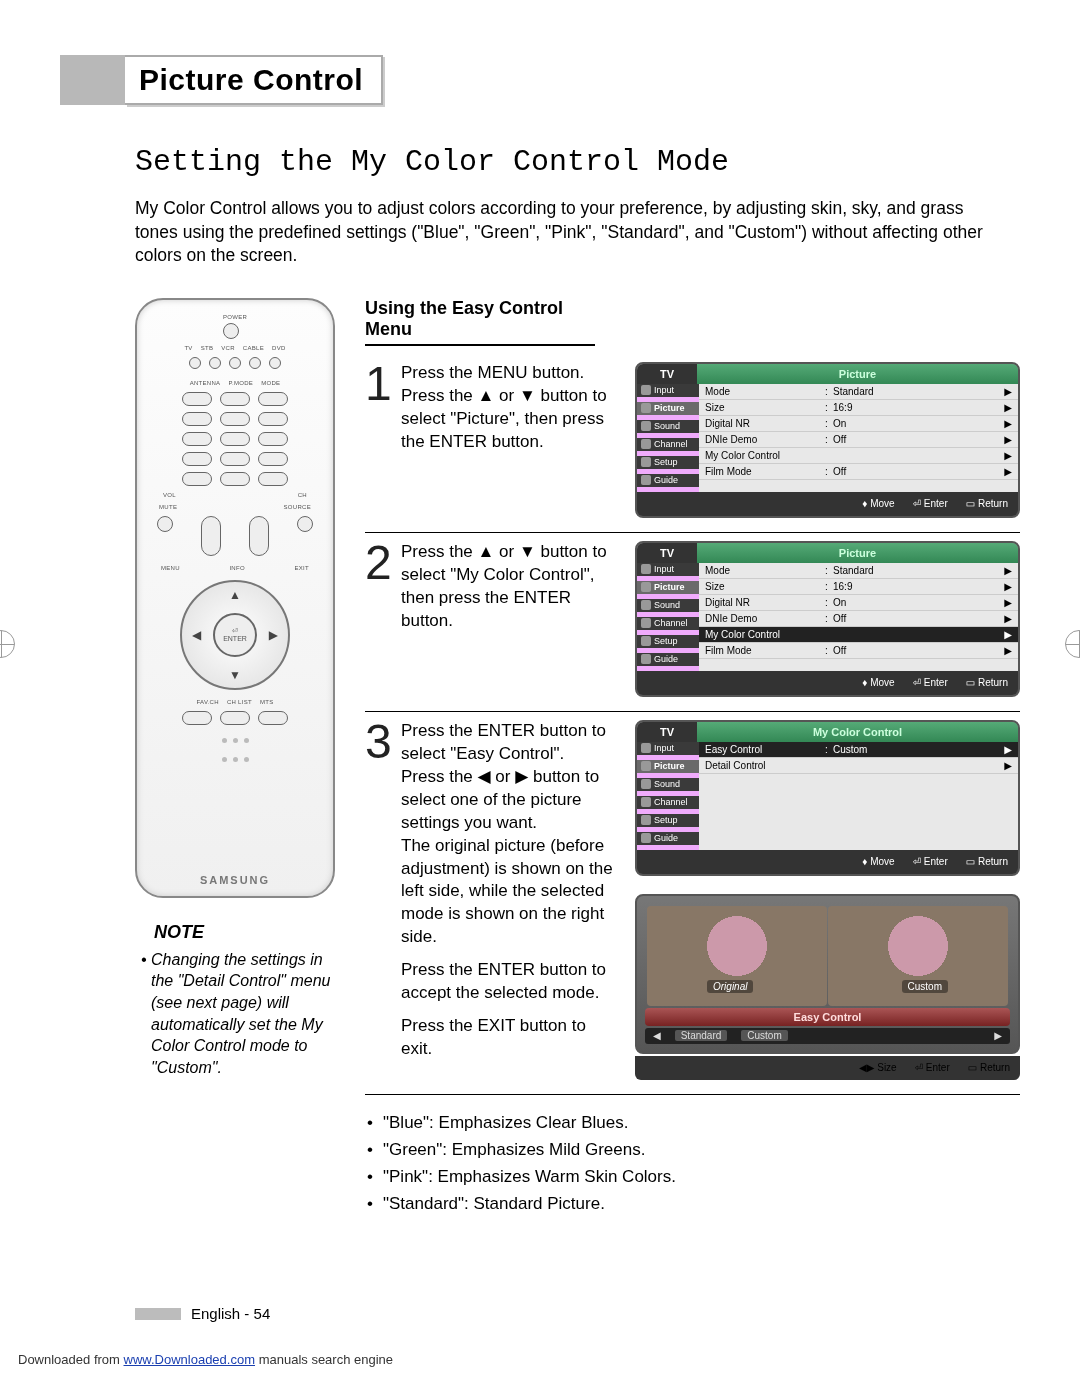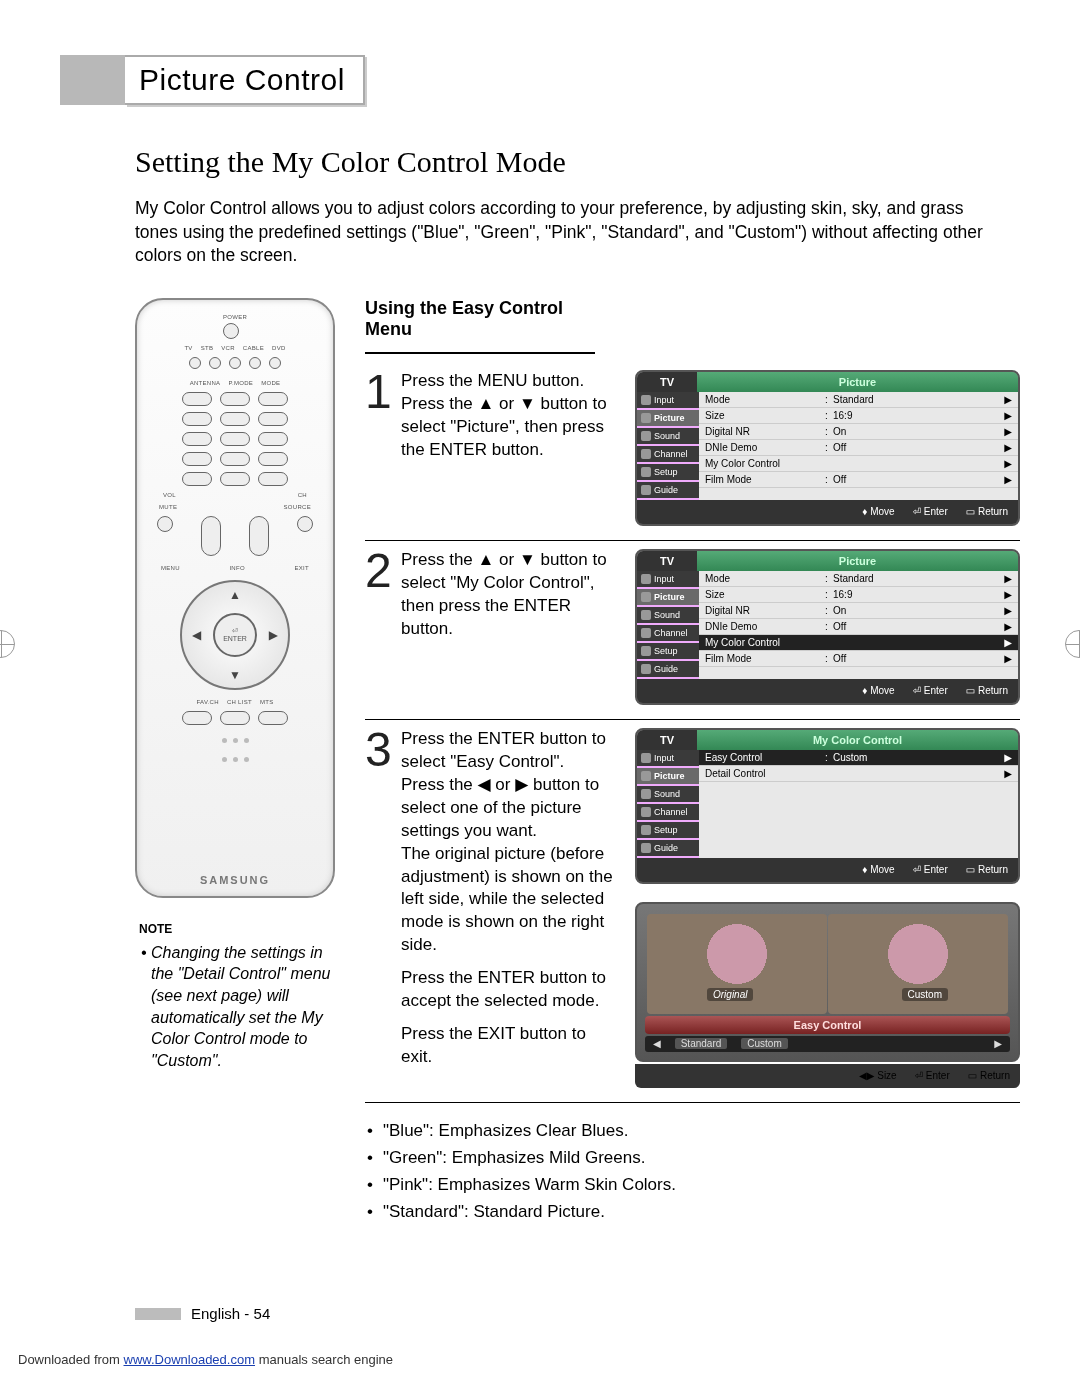--- a/index.html
+++ b/index.html
@@ -21,26 +21,26 @@
     width: 65px; height: 50px; background: #b8b8b8;
   }
   .header-title-box {
     border: 2px solid #aaa;
     border-left: none;
     padding: 6px 18px 6px 14px;
     display: flex; align-items: center;
     box-shadow: 2px 2px 0 #ccc;
   }
   .header-title {
-    font-size: 30px; font-weight: normal; letter-spacing: 0.5px;
+    font-size: 30px; font-weight: bold; letter-spacing: 0.5px;
     font-family: Arial, sans-serif;
   }
   .section-title {
     font-size: 30px; font-weight: 500; margin: 0 0 18px 75px;
-    font-family: Liberation Serif, serif;
+    font-family: Liberation Mono, monospace;
   }
   .intro {
     font-size: 17.5px; line-height: 1.35; margin: 0 0 30px 75px;
     max-width: 870px;
   }
   .main-cols {
     display: flex;
     gap: 30px;
     margin-left: 75px;
   }
@@ -70,48 +70,48 @@
   .dpad-center {
     width:44px; height:44px; border:2px solid #666; border-radius:50%;
     background:#eee; display:flex; align-items:center; justify-content:center;
     font-size:7px; flex-direction:column;
   }
   .dpad .arr { position:absolute; font-size:12px; color:#444;}
   .dpad .au{top:6px;} .dpad .ad{bottom:6px;} .dpad .al{left:10px;} .dpad .ar{right:10px;}
   .dots { display:flex; gap:6px; margin:10px 0 4px 0;}
   .dots span{width:5px;height:5px;border-radius:50%;background:#bbb;}
 
-  .note-head { font-weight: bold; font-size:12px; margin:24px 0 6px 4px;}
+  .note-head { font-style: italic; font-weight: bold; font-size:18px; margin:24px 0 6px 19px;}
   .note-body { font-style: italic; font-size:16px; line-height:1.35; padding-left:16px; text-indent:-10px;}
 
   .right-col { flex:1; }
   .subhead {
     font-weight:bold; font-size:18px; border-bottom:2px solid #000;
-    padding-bottom:12px; margin-bottom:8px; width:230px;
+    padding-bottom:4px; margin-bottom:8px; width:230px;
   }
   .step { display:flex; gap:6px; border-bottom:1px solid #000; padding:8px 0 14px 0; }
   .step:nth-of-type(4){border-bottom:none;}
   .step-num {
     font-size:48px; font-weight:300; width:30px; line-height:0.9;
     font-family: Arial, sans-serif; color:#222;
   }
   .step-text { font-size:17px; line-height:1.35; width:220px; }
   .step-text p { margin-bottom:10px;}
   .osd-col { width:385px; margin-left:auto; display:flex; flex-direction:column; gap:4px;}
   .osd {
     width:385px; border:2px solid #555; border-radius:8px;
     background:linear-gradient(#888,#666); font-size:11px; color:#fff;
     overflow:hidden; position:relative;
   }
   .osd-head { display:flex; height:20px; }
   .osd-head .tv { background:#333; width:60px; display:flex;align-items:center;justify-content:center; font-weight:bold; border-top-left-radius:6px;}
   .osd-head .title { flex:1; background:linear-gradient(#5a7,#385); display:flex;align-items:center;justify-content:center; font-weight:bold; color:#cfd;}
   .osd-body { display:flex; }
   .osd-side { width:62px; background:#3a3a3a; }
-  .osd-side div { height:18px; display:flex; align-items:center; gap:3px; padding-left:4px; font-size:9px; border-bottom:2px solid #f0abfc;}
+  .osd-side div { height:18px; display:flex; align-items:center; gap:3px; padding-left:4px; font-size:9px; border-bottom:5px solid #f0abfc;}
   .osd-side div.sel { background:#6a6a6a; font-weight:bold;}
   .osd-side .ic { width:10px;height:10px;background:#999;border-radius:2px;display:inline-block;}
   .osd-main { flex:1; background:#e8e8e8; color:#000; }
   .osd-row { display:flex; height:16px; align-items:center; padding:0 6px; font-size:10px; border-bottom:1px solid #ccc;}
   .osd-row.hl { background:#222; color:#fff; }
   .osd-row .k{flex:0 0 120px;} .osd-row .c{width:8px;} .osd-row .v{flex:1;} .osd-row .a{width:10px; text-align:right;}
   .osd-foot { background:#333; height:18px; display:flex; align-items:center; justify-content:flex-end; gap:18px; padding:12px 10px; font-size:10px;}
   .osd-foot span::before{content:"";}
   .easy-img {
     width:385px; height:160px; border:2px solid #555; border-radius:8px;

